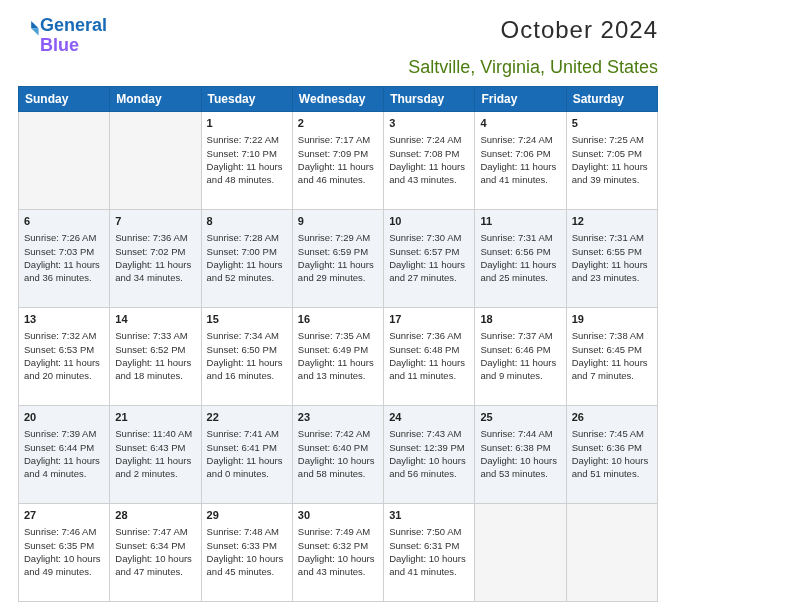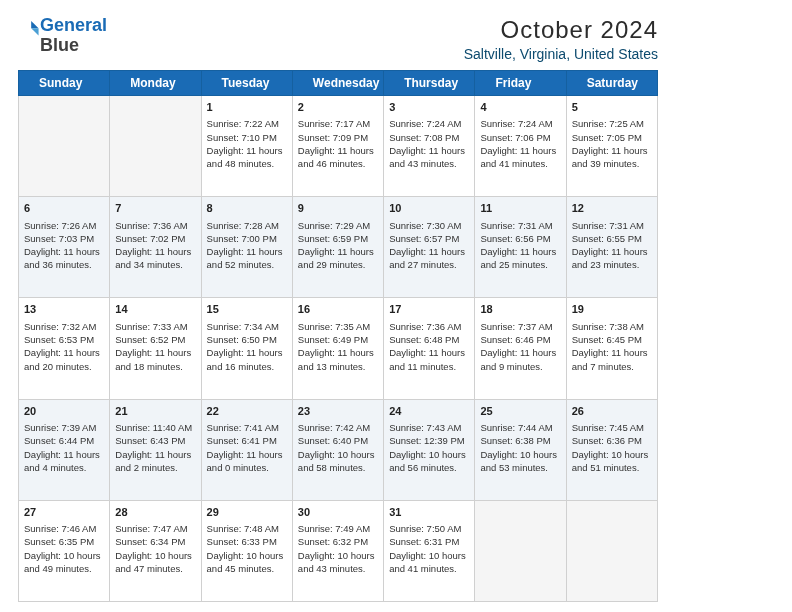--- a/index.html
+++ b/index.html
@@ -44,36 +44,36 @@
     .title-block {
       text-align: right;
     }
     .main-title {
       font-size: 24px;
       font-weight: 300;
       color: #2c2c2c;
       letter-spacing: 1px;
     }
     .subtitle {
-      font-size: 14px;
-      color: #0c4a6e;
-      margin-top: 2px;
+      font-size: 18px;
+      color: #4d7c0f;
+      margin-top: 13px;
     }
     .calendar {
       flex: 1;
       border: 1px solid #ccc;
       border-collapse: collapse;
       width: 100%;
       table-layout: fixed;
     }
     .calendar th {
       background: #1a6bb5;
       color: #fff;
       text-align: left;
-      padding: 5px 20px;
+      padding: 5px 6px;
       font-size: 12px;
       font-weight: bold;
       border: 1px solid #1560a0;
     }
     .calendar td {
       vertical-align: top;
       padding: 4px 5px;
       border: 1px solid #d0d0d0;
       font-size: 9.5px;
       color: #333;
@@ -105,21 +105,21 @@
     <div class="logo">
       <div>
         <svg class="logo-icon" viewBox="0 0 30 30">
           <polygon points="18,4 28,14 18,14" fill="#1a6bb5"></polygon>
           <polygon points="18,14 28,14 28,24" fill="#4a9fd4"></polygon>
         </svg>
       </div>
       <div>
         <div class="logo-text">
           <span>General</span><br>
-          <span style="color:#404040">Blue</span>
+          <span style="color:#8b5cf6">Blue</span>
         </div>
       </div>
     </div>
     <div class="title-block">
       <div class="main-title">October 2024</div>
       <div class="subtitle">Saltville, Virginia, United States</div>
     </div>
   </div>
 
   <table class="calendar">

